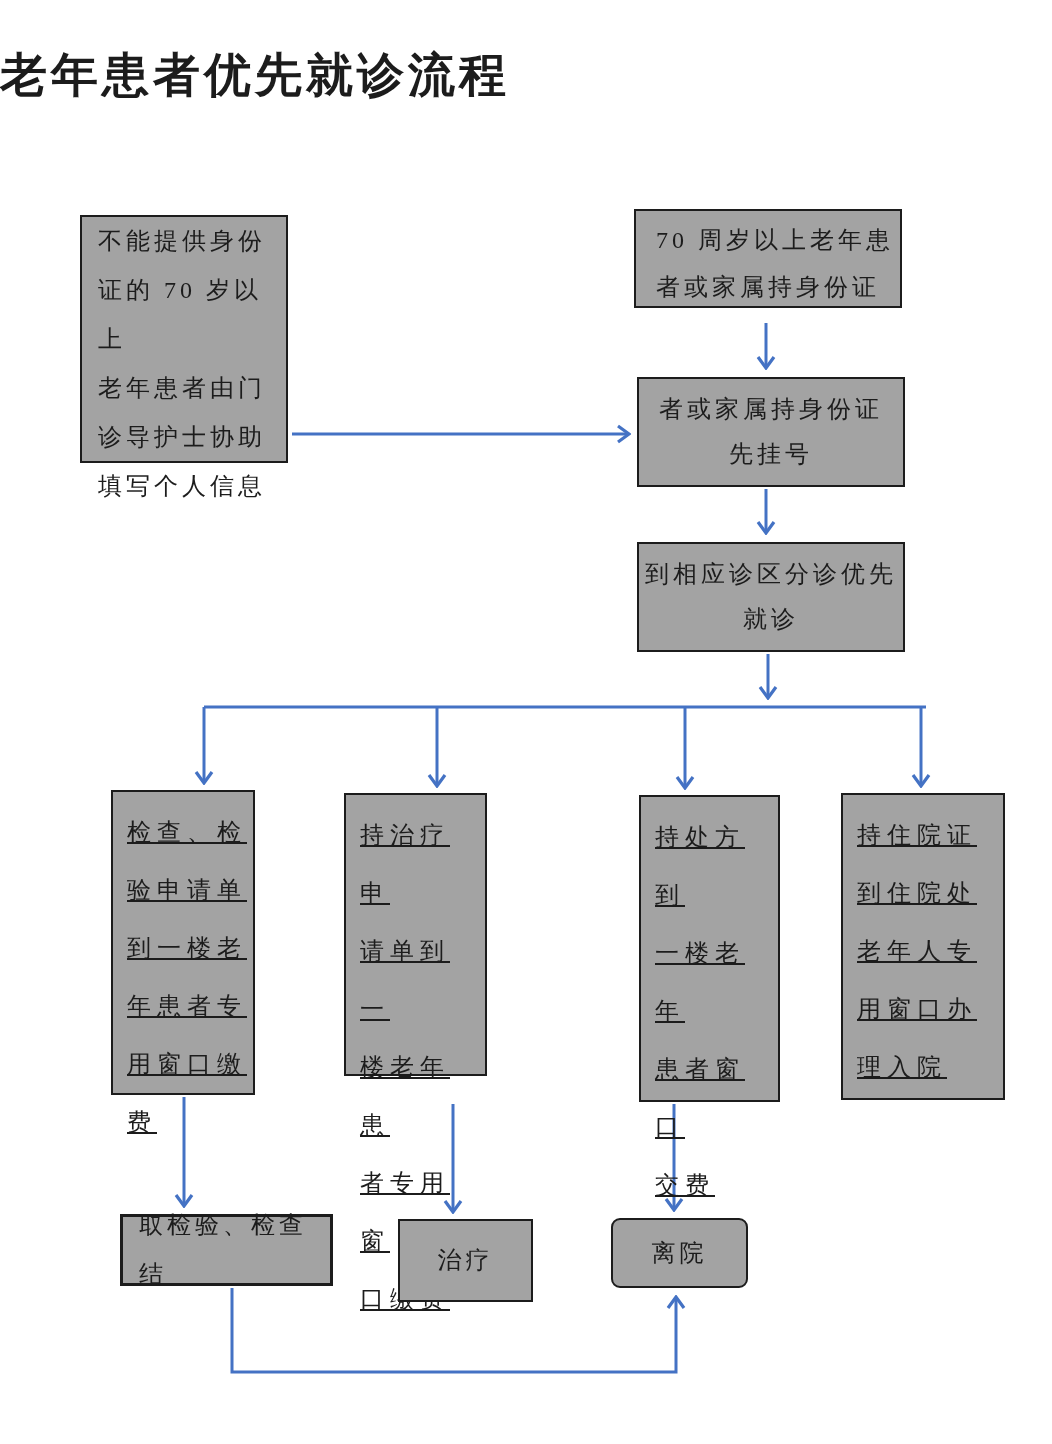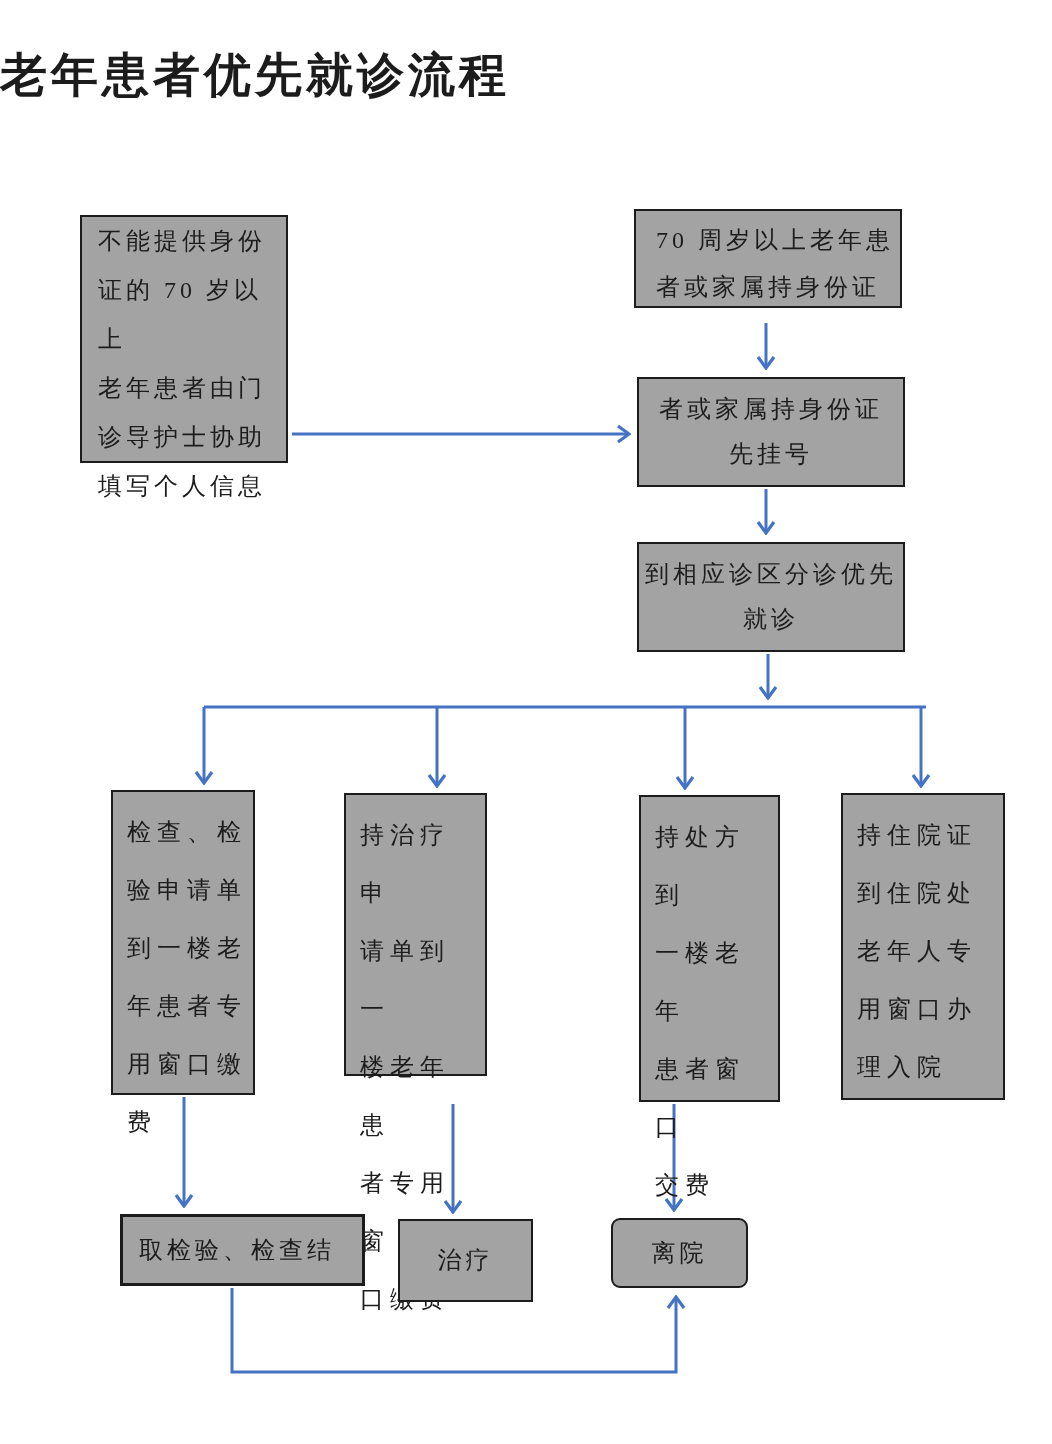--- a/index.html
+++ b/index.html
@@ -50,27 +50,27 @@
     line-height:49px;
     letter-spacing:4px;
   }
   
   .n1{left:80px;top:215px;width:208px;height:248px;padding:0 12px 0 16px;}
   
   .n2{left:634px;top:209px;width:268px;height:99px;padding:6px 0 0 20px;line-height:47px;}
   .n3{left:637px;top:377px;width:268px;height:110px;padding:8px 4px 0 4px;text-align:center;line-height:45px;}
   .n4{left:637px;top:542px;width:268px;height:110px;padding:8px 4px 0 4px;text-align:center;line-height:45px;}
   
-  .branch{line-height:58px;letter-spacing:6px;padding:11px 6px 0 14px;}
+  .branch{line-height:58px;letter-spacing:6px;padding:11px 6px 0 14px;text-decoration:underline;}
   .b1{left:111px;top:790px;width:144px;height:305px;}
   .b2{left:344px;top:793px;width:143px;height:283px;}
   .b3{left:607px;top:795px;width:141px;height:307px;margin-left:32px;}
   .b4{left:841px;top:793px;width:164px;height:307px;}
   
-  .f1{left:120px;top:1214px;width:245px;height:72px;border-width:3px;
+  .f1{left:120px;top:1214px;width:213px;height:72px;border-width:3px;
       display:flex;align-items:center;padding-left:16px;font-family:Liberation Serif, serif;}
   .f2{left:398px;top:1219px;width:135px;height:83px;border-width:2.5px;
       display:flex;align-items:center;justify-content:center;}
   .f3{left:611px;top:1218px;width:137px;height:70px;border-width:2.5px;
       display:flex;align-items:center;justify-content:center;border-radius:9px;}
 </style>
 </head>
 <body>
 
 <div class="page">

